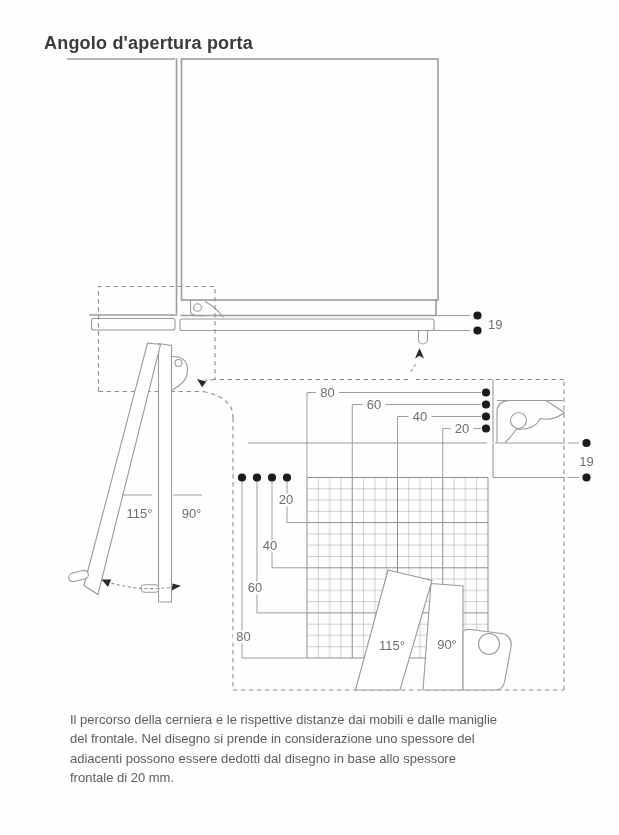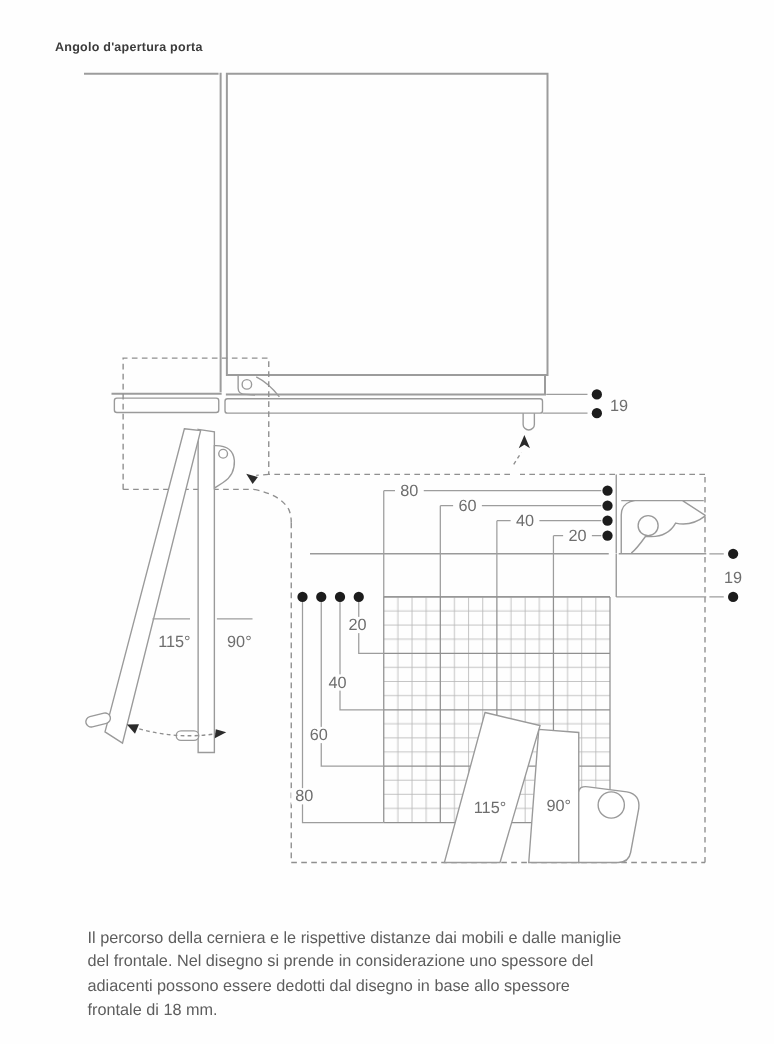--- a/index.html
+++ b/index.html
@@ -2,26 +2,26 @@
 <html><head>
 <meta charset="utf-8">
 <style>
   html,body { margin:0; padding:0; background:#ffffff; }
   #page {
     position:relative; width:619px; height:835px; background:#fefefe;
     font-family:"Liberation Sans", sans-serif; overflow:hidden;
   }
   #page-title {
     position:absolute; left:44px; top:33px;
-    font-size:10px; font-weight:bold; color:#3b3b3b; letter-spacing:.2px;
+    font-size:18px; font-weight:bold; color:#3b3b3b; letter-spacing:.2px;
     white-space:nowrap;
   }
   #diagram-svg { position:absolute; left:0; top:0; }
   #caption {
-    position:absolute; left:70px; top:740px; width:520px;
+    position:absolute; left:70px; top:710px; width:520px;
     font-size:13px; color:#5d5d5d; line-height:19.3px;
   }
   #caption div { white-space:nowrap; }
 
   .s-heavy { stroke:#9c9c9c; stroke-width:1.6; fill:none; stroke-linecap:square; }
   .s-med   { stroke:#9a9a9a; stroke-width:1.1; fill:none; }
   .s-dim   { stroke:#9d9d9d; stroke-width:1;   fill:none; }
   .s-dash  { stroke:#8f8f8f; stroke-width:1.1; fill:none; stroke-dasharray:4.5 3.5; }
   .s-dash-sm { stroke:#8f8f8f; stroke-width:1.1; fill:none; stroke-dasharray:3 2.6; }
   .fill-white { fill:#ffffff; stroke:#9a9a9a; stroke-width:1.1; }
@@ -171,16 +171,16 @@
         <text class="dim-text" x="447" y="649" text-anchor="middle">90°</text>
       </g>
 
     </g>
   </svg>
 
   <div id="caption">
     <div>Il percorso della cerniera e le rispettive distanze dai mobili e dalle maniglie</div>
     <div>del frontale. Nel disegno si prende in considerazione uno spessore del</div>
     <div>adiacenti possono essere dedotti dal disegno in base allo spessore</div>
-    <div>frontale di 18 mm.</div>
+    <div>frontale di 20 mm.</div>
   </div>
 
 </div>
 
 </body></html>

